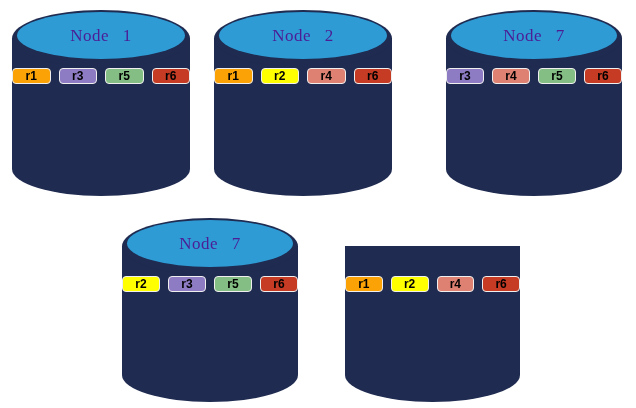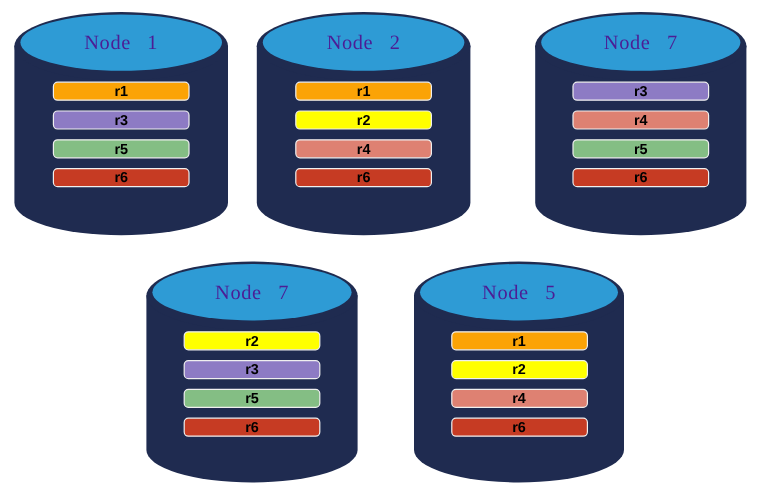--- a/index.html
+++ b/index.html
@@ -39,21 +39,21 @@
     font-size: 17px;
     letter-spacing: 0.5px;
     word-spacing: 9px;
     white-space: nowrap;
     font-family: Liberation Serif, serif;
   }
   .bars {
     position: absolute;
     left: 0; right: 0; top: 58px;
     display: flex;
-    flex-direction: column;
+    flex-direction: row;
     align-items: center;
     gap: 8px;
   }
   .bar {
     width: 114px;
     height: 16px;
     box-sizing: border-box;
     border: 1.5px solid #EFEFEF;
     border-radius: 4px;
     display: flex;
@@ -159,25 +159,20 @@
           <span>r5</span>
         </div>
         <div class="bar" style="background: rgb(198, 59, 35);">
           <span>r6</span>
         </div>
       </div>
   </div>
 
   <div class="node" style="left:345px; top:218px; width:175px; height:184px;">
     <div class="cyl-body"></div>
-    <div class="cyl-top">
-      <div class="cyl-face">
-        <span class="node-label">Node 5</span>
-      </div>
-    </div>
     <div class="bars">
         <div class="bar" style="background: rgb(251, 163, 6);">
           <span>r1</span>
         </div>
         <div class="bar" style="background: rgb(255, 255, 0);">
           <span>r2</span>
         </div>
         <div class="bar" style="background: rgb(222, 129, 114);">
           <span>r4</span>
         </div>

